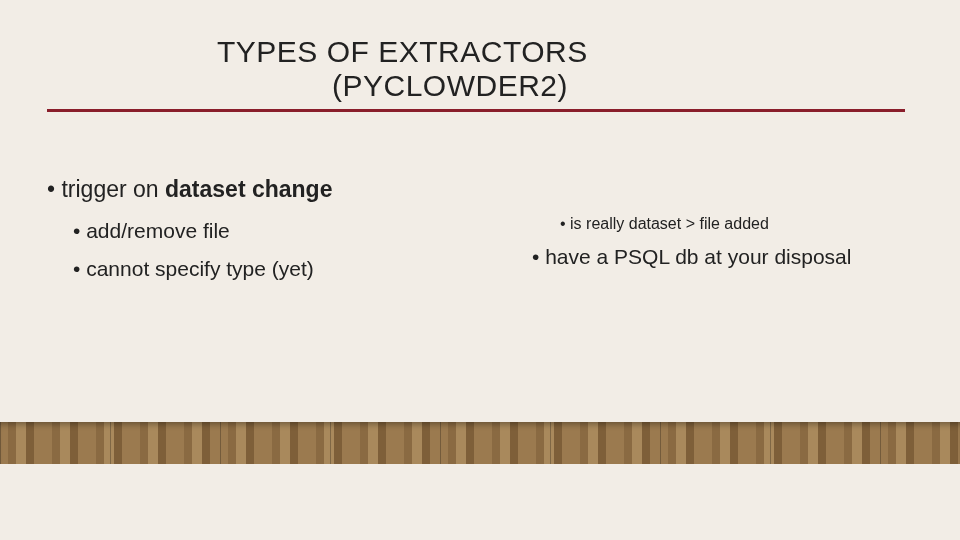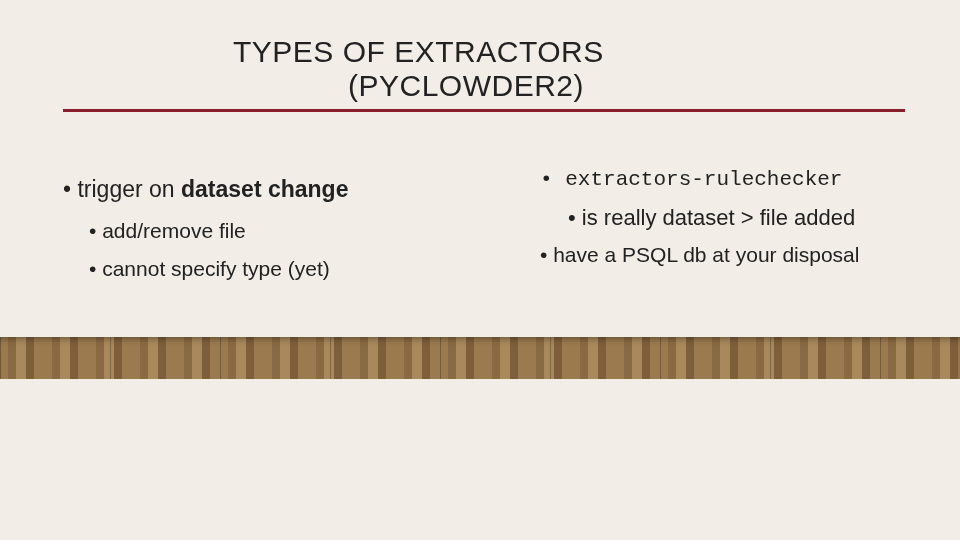--- a/index.html
+++ b/index.html
@@ -6,22 +6,22 @@
   html, body { width: 960px; height: 540px; overflow: hidden; }
   body {
     background: #f2ede6;
     font-family: Arial, Helvetica, sans-serif;
     color: #222;
     position: relative;
   }
   .slide {
     position: relative;
     width: 960px;
-    height: 379px;
-    padding: 35px 55px 0 63px;
+    height: 464px;
+    padding: 35px 55px 0 47px;
   }
   .title-block {
     margin-left: 170px;
     margin-bottom: 6px;
   }
   .title-line1 {
     font-size: 30px;
     letter-spacing: 0.5px;
     font-weight: 400;
   }
@@ -48,23 +48,24 @@
     font-size: 23px;
     margin-bottom: 16px;
     margin-top: 8px;
   }
   .item-l2 {
     font-size: 21px;
     margin-left: 26px;
     margin-bottom: 14px;
   }
   .item-l3 {
-    font-size: 22px;
+    font-size: 16px;
     margin-left: 54px;
     margin-bottom: 12px;
+    margin-top: 47px;
   }
   .spacer { height: 34px; }
   .bold { font-weight: 700; }
   .mono { font-family: "Courier New", Courier, monospace; }
   .bullet::before { content: "• "; }
 
   
   .floor {
     position: absolute;
     left: 0; right: 0; bottom: 0;
@@ -97,21 +98,20 @@
 
       <div class="item-l1 bullet"><span>trigger on </span><span class="bold">dataset change</span></div>
       <div class="item-l2 bullet">add/remove file</div>
       <div class="item-l2 bullet">cannot specify type (yet)</div>
     </div>
 
     <div class="col">
 
       <div class="spacer"></div>
 
-      <div class="item-l2 bullet mono">extractors-rulechecker</div>
       <div class="item-l3 bullet">is really dataset &gt; file added</div>
       <div class="item-l2 bullet">have a PSQL db at your disposal</div>
     </div>
 
   </div>
 
   <div class="floor"></div>
 </div>
 
 </body></html>

